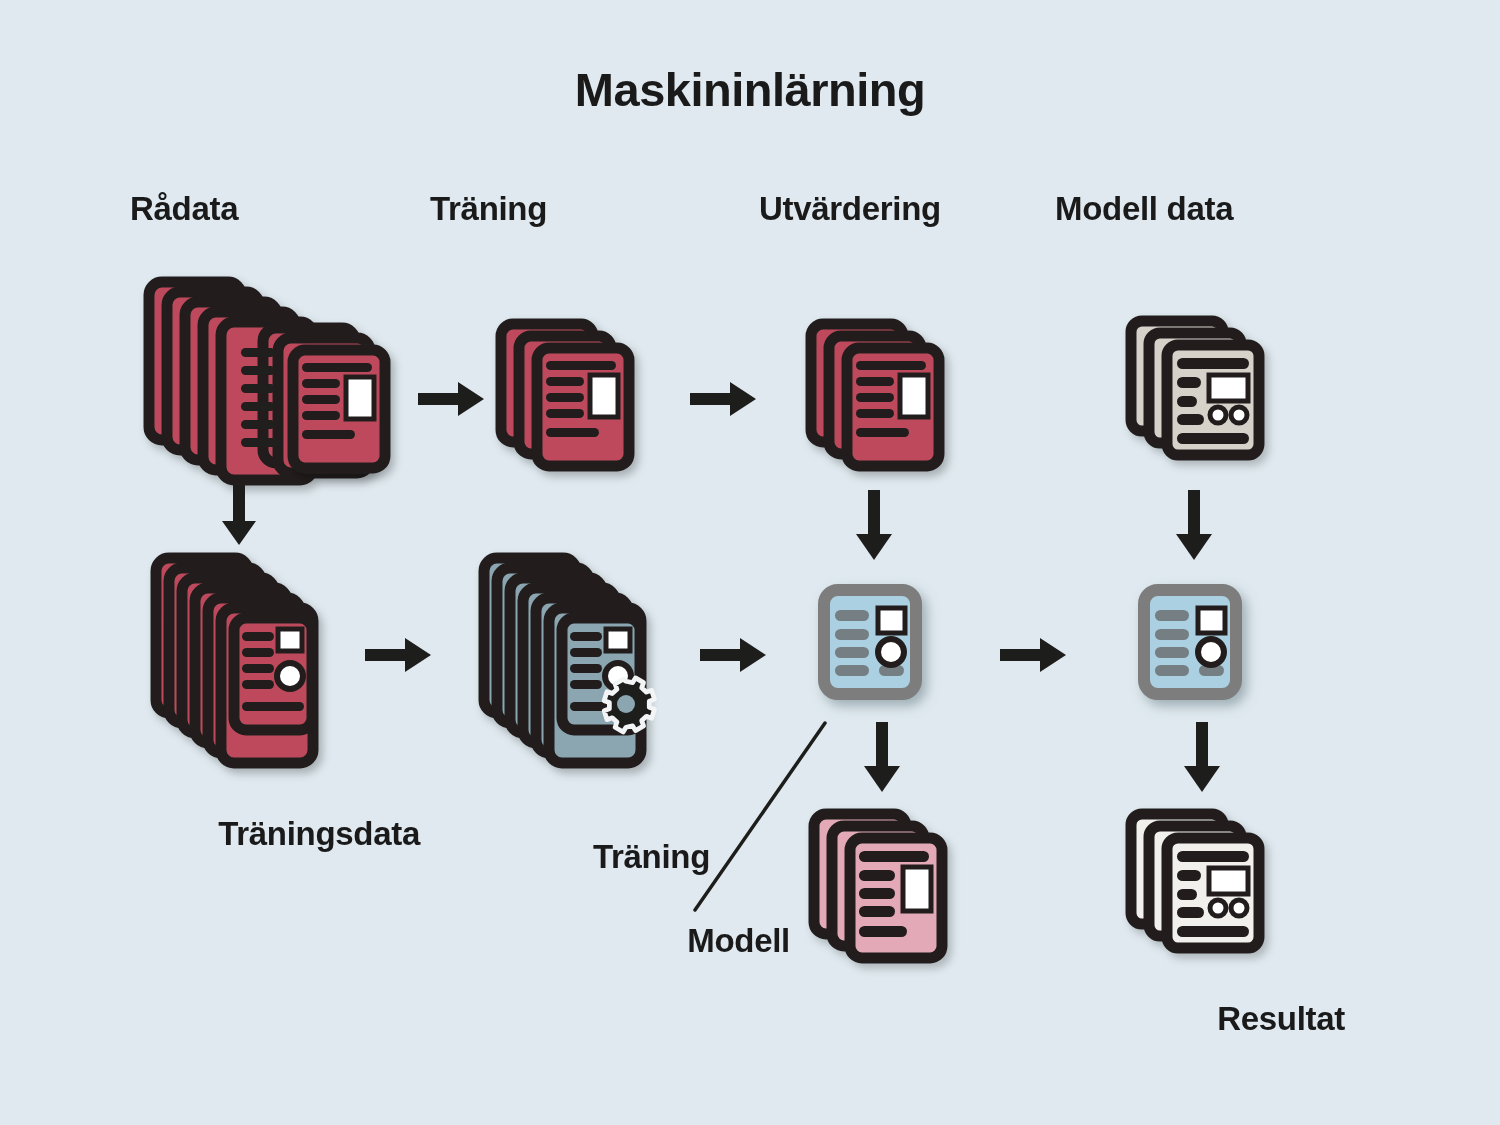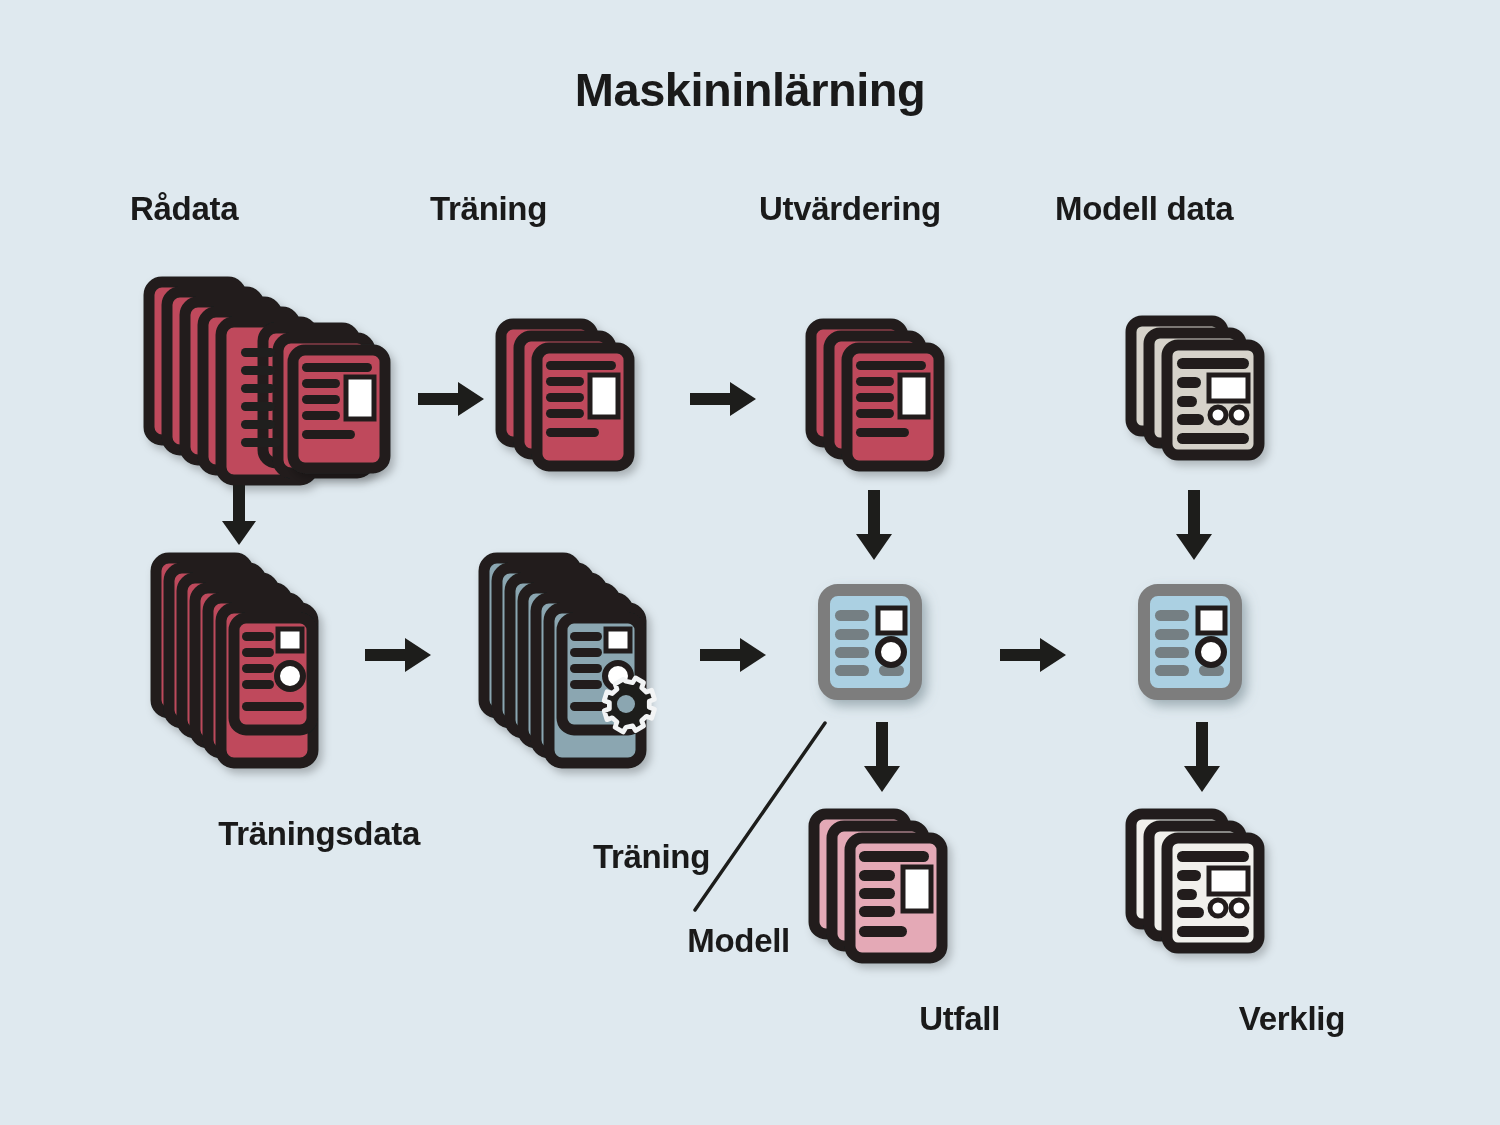--- a/index.html
+++ b/index.html
@@ -74,22 +74,21 @@
     <div>Utvärdering</div>
   </div>
 
   <div class="col-head" style="left:1055px; top:190px; width:300px;">
     <div>Modell data</div>
   </div>
 
   <div class="caption" style="left:130px; top:815px; width:290px;">Träningsdata</div>
   <div class="caption" style="left:440px; top:815px; width:270px;margin-top:23px;">Träning</div>
   <div class="caption" style="left:600px; top:922px; width:190px;">Modell</div>
-  <div class="caption" style="left:770px; top:1000px; width:230px;">Utfall</div>
-  <div class="caption" style="left:1075px; top:1000px; width:270px;">Verklig</div>
+  <div class="caption" style="left:1075px; top:1000px; width:270px;">Resultat</div>
 
   <div class="svgwrap" style="left:145px; top:278px;">
     <svg width="250" height="195" viewBox="0 0 250 195">
       <defs>
         <filter id="sh1" x="-30%" y="-30%" width="180%" height="180%">
           <feDropShadow dx="4" dy="5" stdDeviation="4" flood-color="#000" flood-opacity="0.25"></feDropShadow>
         </filter>
       </defs>
       <g filter="url(#sh1)">
 

